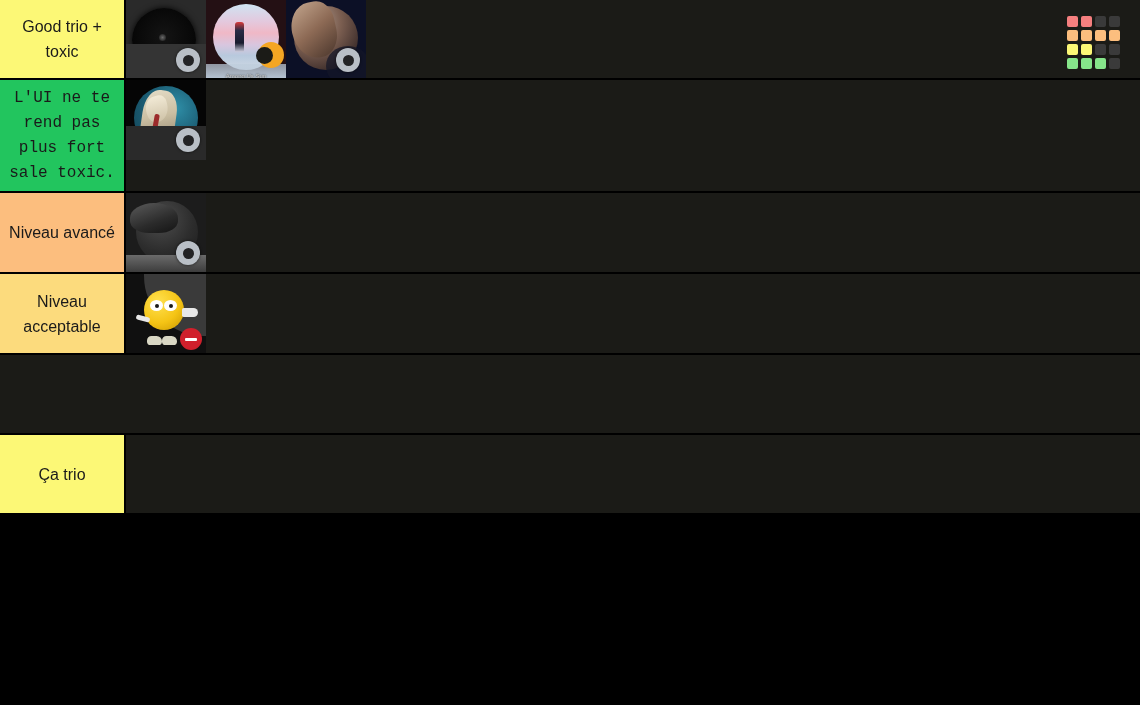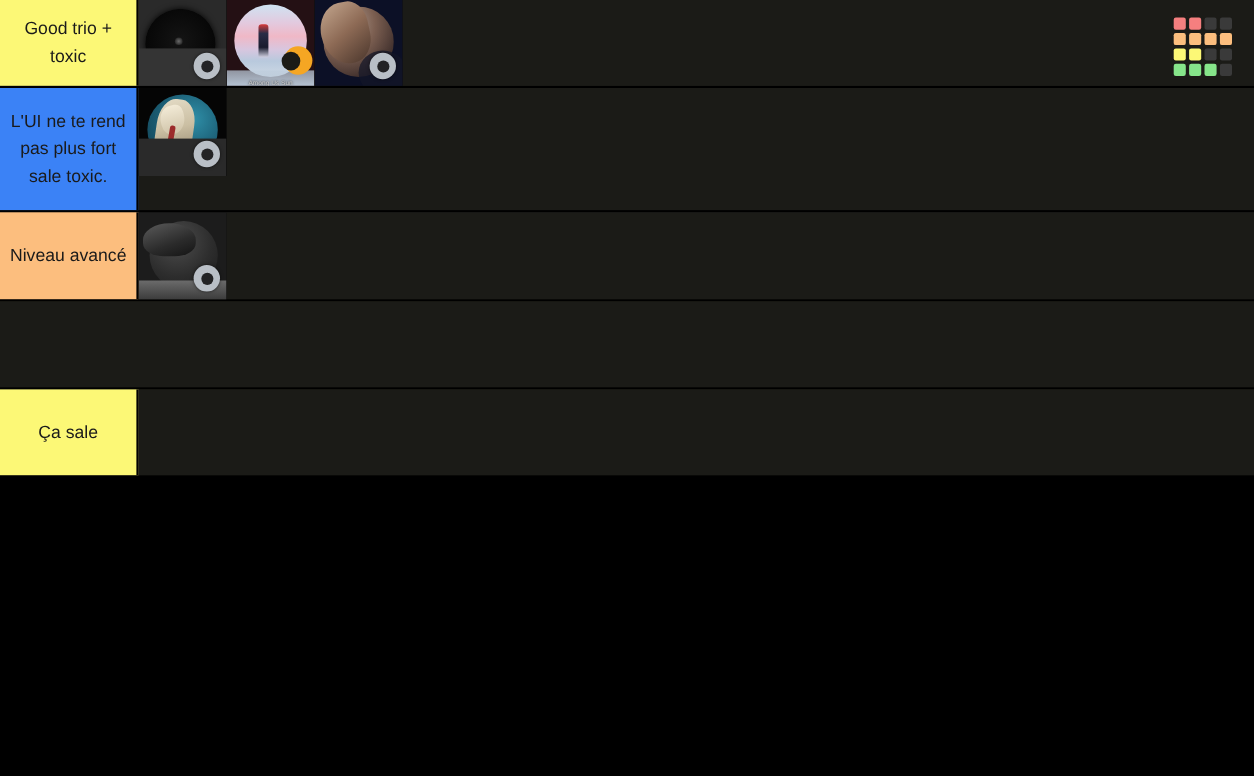--- a/index.html
+++ b/index.html
@@ -447,21 +447,21 @@
             <div class="art art-girl">
               <div class="circ"></div>
               <div class="hair"></div>
               <div class="shade"></div>
             </div>
             <div class="badge"></div>
           </div>
         </div>
       </div>
       <div class="tier-row" style="height: 113px;">
-        <div class="tier-label" style="background: #3b82f6;">L'UI ne te rend pas plus fort sale toxic.</div>
+        <div class="tier-label" style="background: #22c55e; font-family: Liberation Mono, monospace;">L'UI ne te rend pas plus fort sale toxic.</div>
         <div class="tier-items">
           <div class="thumb">
             <div class="art art-wizard">
               <div class="circ"></div>
               <div class="robe"></div>
               <div class="beard"></div>
               <div class="sash"></div>
               <div class="strip"></div>
             </div>
             <div class="badge"></div>
@@ -474,25 +474,43 @@
           <div class="thumb">
             <div class="art art-cat">
               <div class="circ"></div>
               <div class="body"></div>
               <div class="floor"></div>
             </div>
             <div class="badge"></div>
           </div>
         </div>
       </div>
+      <div class="tier-row" style="height: 81px;">
+        <div class="tier-label" style="background: rgb(252, 219, 125);">Niveau acceptable</div>
+        <div class="tier-items">
+          <div class="thumb">
+            <div class="art art-mm">
+              <div class="backdrop"></div>
+              <div class="ball"></div>
+              <div class="eyeL"></div>
+              <div class="eyeR"></div>
+              <div class="arm"></div>
+              <div class="hand"></div>
+              <div class="shoe shoeL"></div>
+              <div class="shoe shoeR"></div>
+            </div>
+            <div class="badge block"></div>
+          </div>
+        </div>
+      </div>
       <div class="tier-row" style="height: 80px;">
         <div class="tier-items"></div>
       </div>
       <div class="tier-row" style="height: 78px;">
-        <div class="tier-label" style="background: rgb(252, 248, 118);">Ça sale</div>
+        <div class="tier-label" style="background: rgb(252, 248, 118);">Ça trio</div>
         <div class="tier-items"></div>
       </div>
     </div>
 
   <div class="logo">
     <div class="logo-grid">
         <i style="background: rgb(245, 127, 127);"></i>
         <i style="background: rgb(245, 127, 127);"></i>
         <i style="background: rgb(58, 58, 58);"></i>
         <i style="background: rgb(58, 58, 58);"></i>

